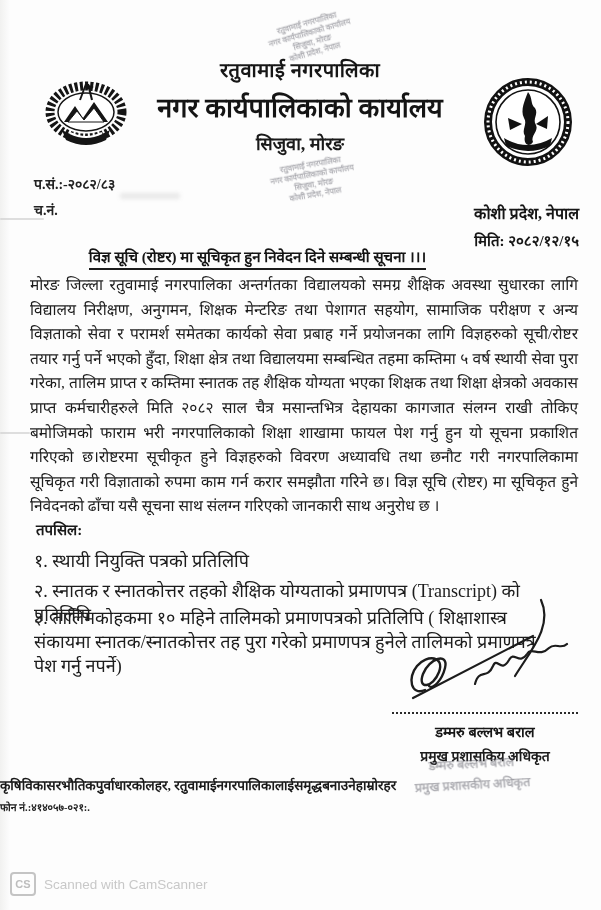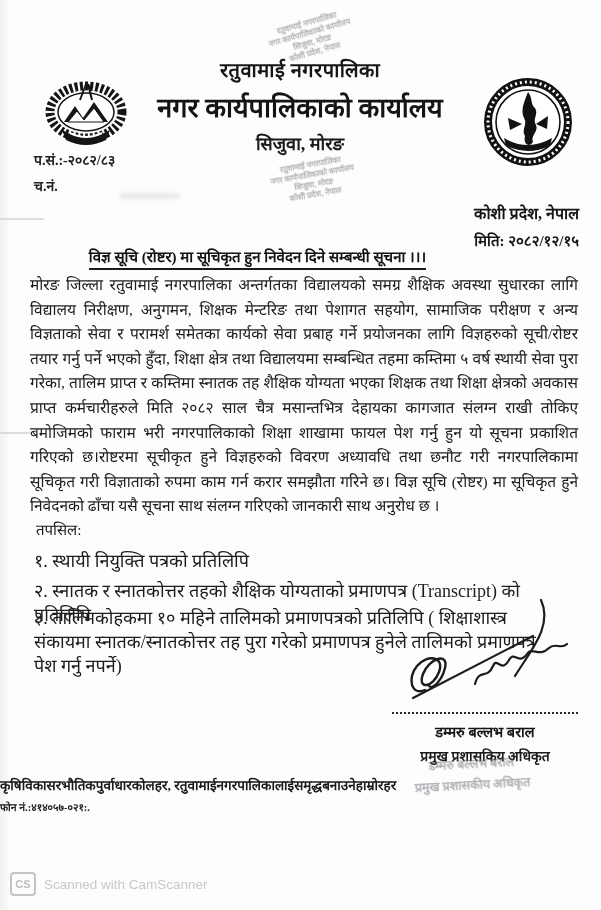--- a/index.html
+++ b/index.html
@@ -13,33 +13,33 @@
   .emblem-left{position:absolute;left:44px;top:78px;width:84px;height:76px;}
   .seal-right{position:absolute;left:484px;top:78px;width:88px;height:88px;}
   .head-center{position:absolute;left:120px;top:56px;width:360px;text-align:center;}
   .muni{font-size:20px;font-weight:bold;letter-spacing:.5px;color:#161616;}
   .office{font-size:27px;font-weight:bold;margin-top:5px;color:#141414;}
   .place{font-size:18px;font-weight:bold;margin-top:6px;color:#1a1a1a;}
   .faint-stamp{position:absolute;text-align:center;color:rgba(75,75,85,.42);
     font-size:8px;line-height:10px;filter:blur(.3px);font-weight:bold;}
   .stamp-top{left:246px;top:18px;width:130px;transform:rotate(-16deg);}
   .stamp-mid{left:248px;top:160px;width:130px;transform:rotate(-10deg);}
-  .refs{position:absolute;left:34px;top:150px;font-size:14px;font-weight:bold;color:#222;}
+  .refs{position:absolute;left:34px;top:174px;font-size:14px;font-weight:bold;color:#222;}
   .refs div{margin-bottom:7px;}
   .province-date{position:absolute;right:22px;top:202px;text-align:right;font-weight:bold;color:#161616;}
   .province{font-size:16px;}
   .date{font-size:15px;margin-top:6px;}
   
   .subject-wrap{position:absolute;left:0;top:246px;width:515px;text-align:center;}
   .subject{display:inline-block;font-size:15px;font-weight:bold;color:#141414;
     border-bottom:2px solid #1c1c1c;padding-bottom:2px;}
   
   .body-par{position:absolute;left:30px;top:273px;width:548px;
     font-size:15.5px;line-height:24.6px;text-align:justify;color:#1c1c1c;}
-  .tapasil{position:absolute;left:36px;top:519px;font-size:15px;font-weight:normal;color:#191919;}
+  .tapasil{position:absolute;left:36px;top:519px;font-size:15px;font-weight:bold;color:#191919;}
   .list-item{position:absolute;left:34px;font-size:18px;color:#1c1c1c;line-height:24px;}
   .li1{top:549px;width:540px;}
   .li2{top:579px;width:540px;}
   .li3{top:606px;width:524px;}
   
   .sig-block{position:absolute;right:16px;top:598px;width:200px;text-align:center;}
   .sig-svg{position:relative;left:8px;}
   .sig-line{border-bottom:2.5px dotted #2a2a2a;width:186px;margin:0 auto;}
   .sig-name{font-size:14.5px;font-weight:bold;margin-top:7px;color:#161616;}
   .sig-title{font-size:14px;font-weight:bold;margin-top:5px;color:#1d1d1d;}

